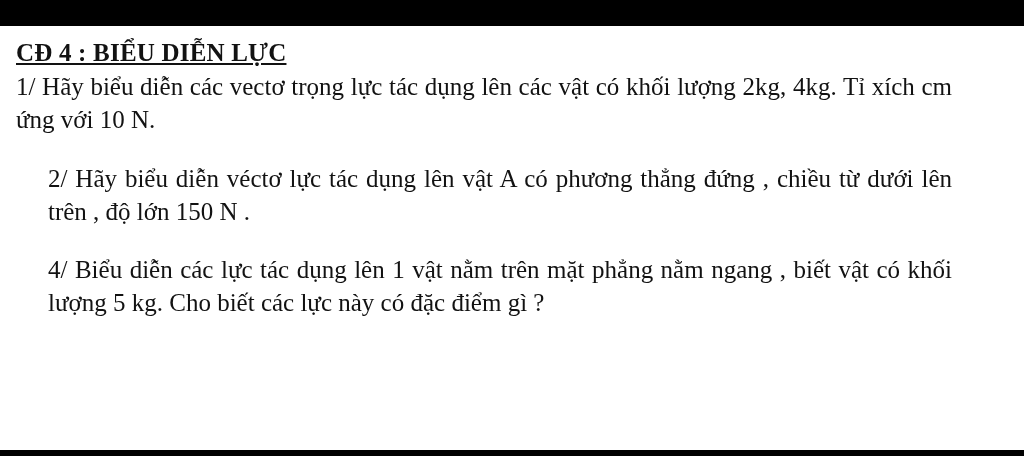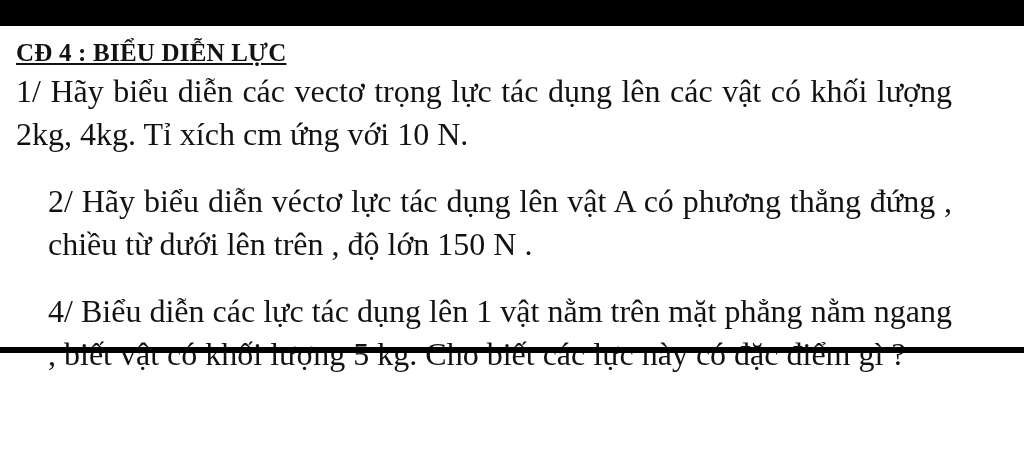--- a/index.html
+++ b/index.html
@@ -9,21 +9,21 @@
   }
   body {
     width: 1024px;
     height: 456px;
     overflow: hidden;
     font-family: "Liberation Serif", serif;
   }
   .page {
     position: relative;
     width: 1024px;
-    height: 353px;
+    height: 456px;
     background: #ffffff;
     box-sizing: border-box;
   }
   .top-bar {
     position: absolute;
     top: 0;
     left: 0;
     width: 1024px;
     height: 26px;
     background: #000000;
@@ -50,21 +50,21 @@
     font-size: 25px;
     font-weight: bold;
     text-decoration: underline;
     color: #121212;
     letter-spacing: 0.2px;
     margin: 0 0 2px 0;
     line-height: 1.2;
   }
   .para {
     font-family: "Liberation Serif", serif;
-    font-size: 32px;
+    font-size: 25px;
     color: #121212;
     line-height: 1.33;
     margin: 0;
     text-align: justify;
     text-justify: inter-word;
   }
   .para + .para {
     margin-top: 25px;
     margin-left: 32px;
   }

